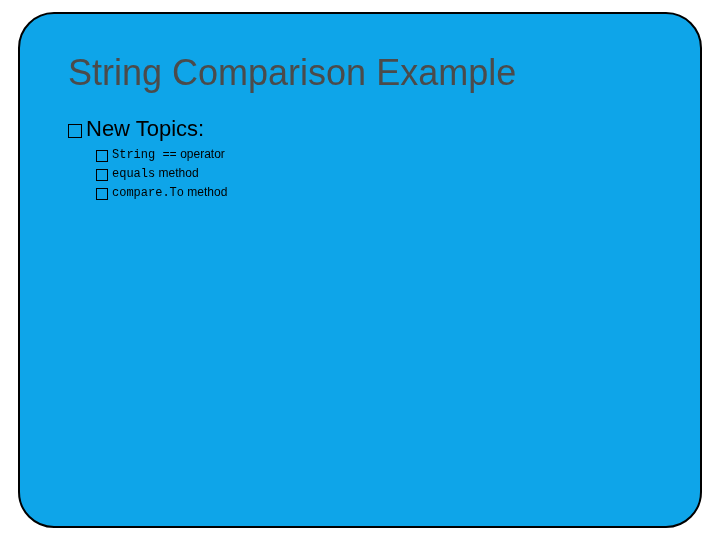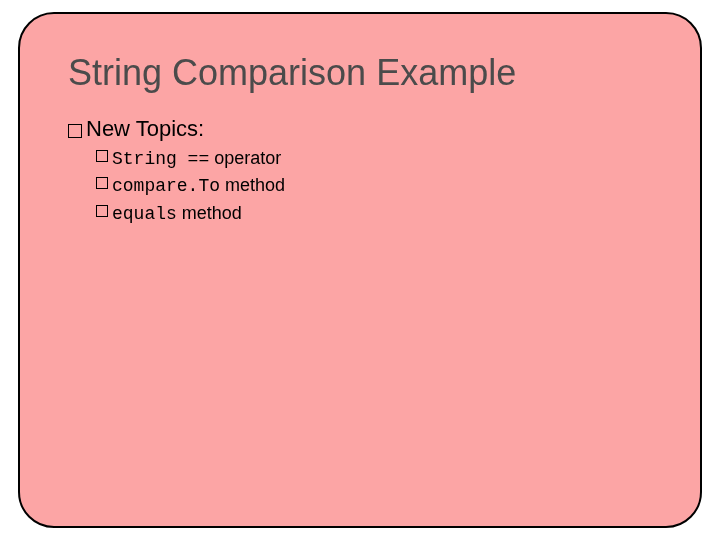--- a/index.html
+++ b/index.html
@@ -5,21 +5,21 @@
   * { margin: 0; padding: 0; box-sizing: border-box; }
   html, body { width: 720px; height: 540px; background: #ffffff; font-family: Arial, Helvetica, sans-serif; }
   .slide {
     position: absolute;
     left: 18px;
     top: 12px;
     width: 684px;
     height: 516px;
     border: 2px solid #000;
     border-radius: 36px;
-    background: #fca5a5;
+    background: #0ea5e9;
   }
   .content {
     padding: 38px 40px 20px 48px;
   }
   .title {
     font-size: 36px;
     font-weight: 400;
     color: #4b4b4b;
     letter-spacing: 0px;
     margin-bottom: 22px;
@@ -27,21 +27,21 @@
   .level1 {
     display: flex;
     align-items: center;
     font-size: 22px;
     color: #000;
     margin-bottom: 4px;
   }
   .level2 {
     display: flex;
     align-items: flex-start;
-    font-size: 18px;
+    font-size: 12px;
     color: #000;
     margin-left: 28px;
     margin-bottom: 2px;
     line-height: 1.35;
   }
   .bullet-box {
     display: inline-block;
     width: 14px;
     height: 14px;
     border: 1.6px solid #000;
@@ -73,25 +73,25 @@
     <div class="level2">
       <span class="bullet-box"></span>
       <span>
         <span class="mono">String ==</span><span> operator</span>
       </span>
     </div>
 
     <div class="level2">
       <span class="bullet-box"></span>
       <span>
-        <span class="mono">compare.To</span><span> method</span>
+        <span class="mono">equals</span><span> method</span>
       </span>
     </div>
 
     <div class="level2">
       <span class="bullet-box"></span>
       <span>
-        <span class="mono">equals</span><span> method</span>
+        <span class="mono">compare.To</span><span> method</span>
       </span>
     </div>
 
   </div>
 </div>
 
 </body></html>

